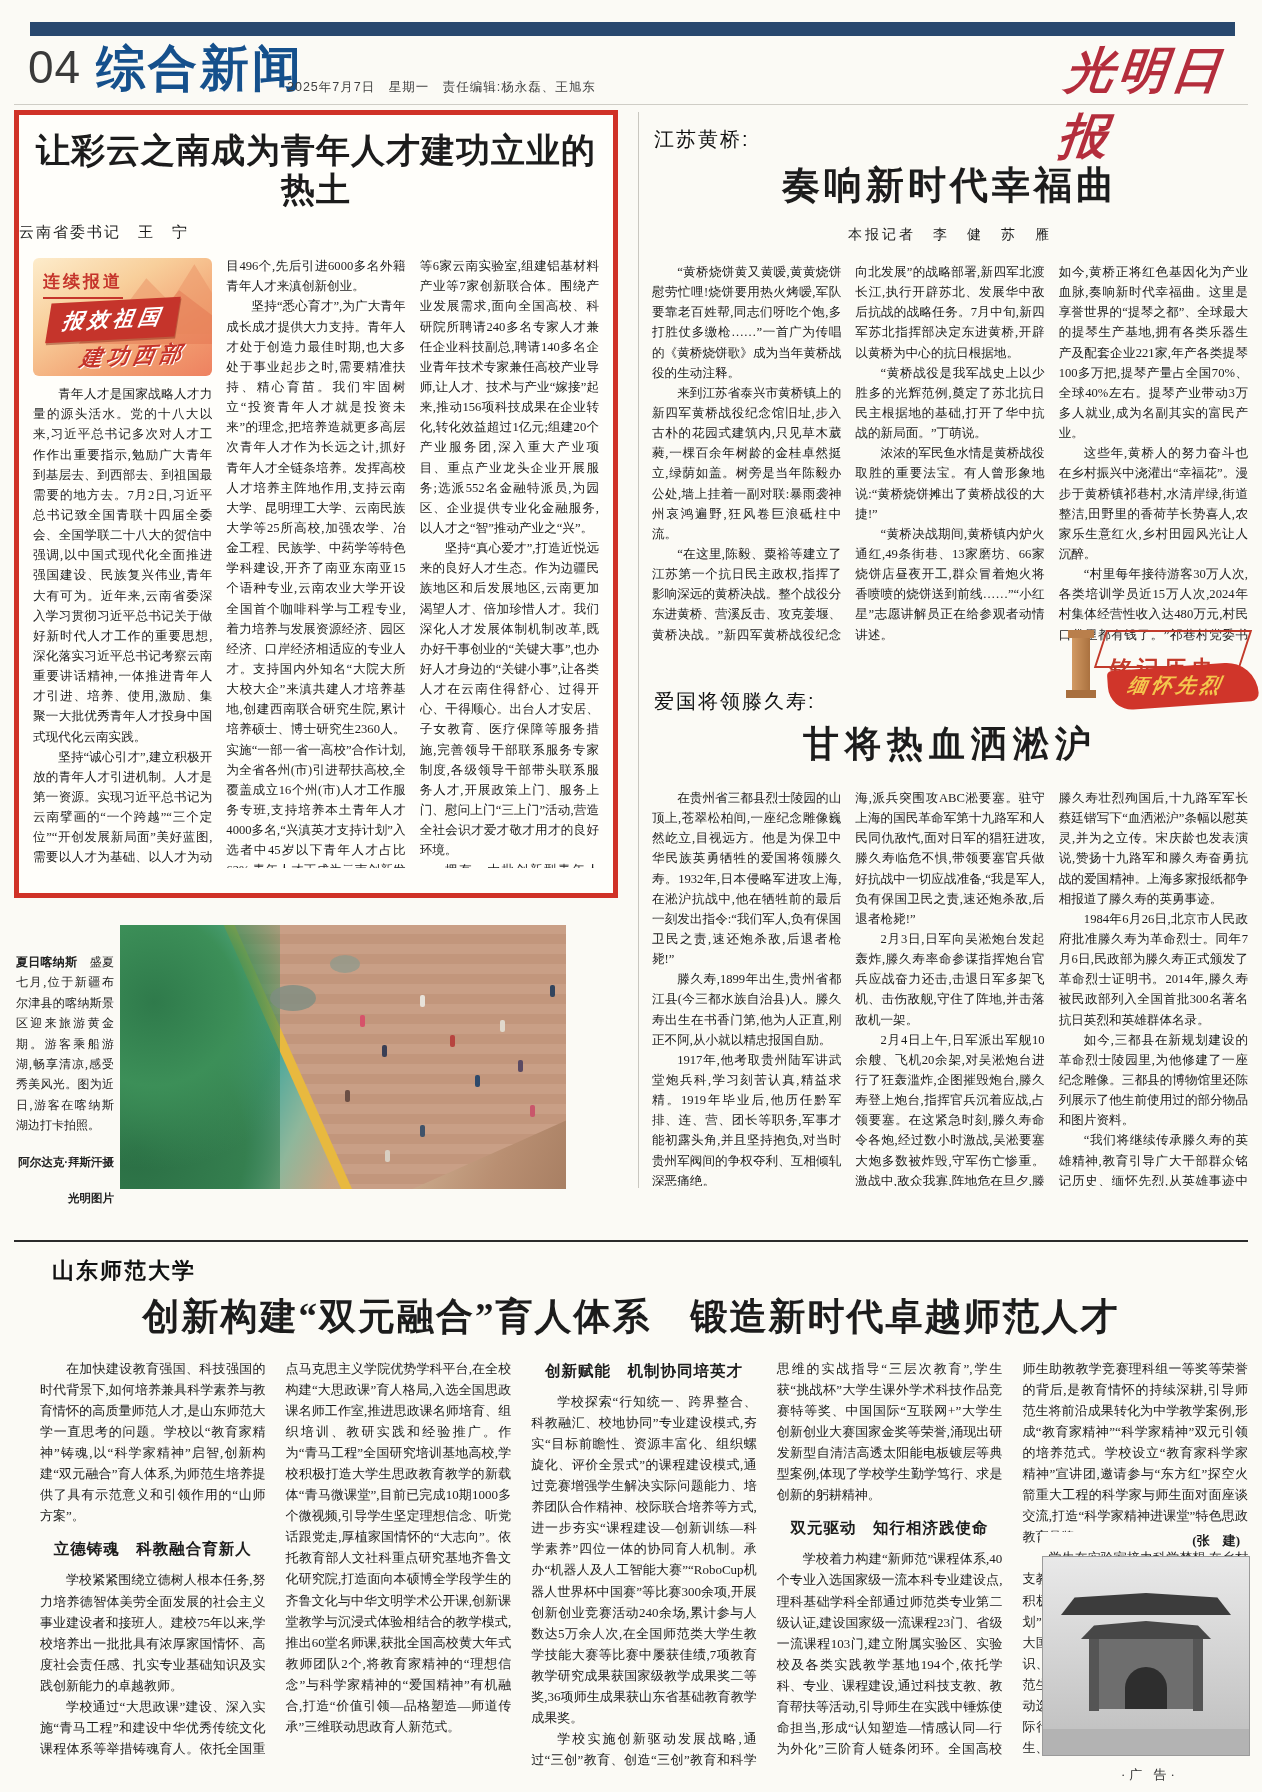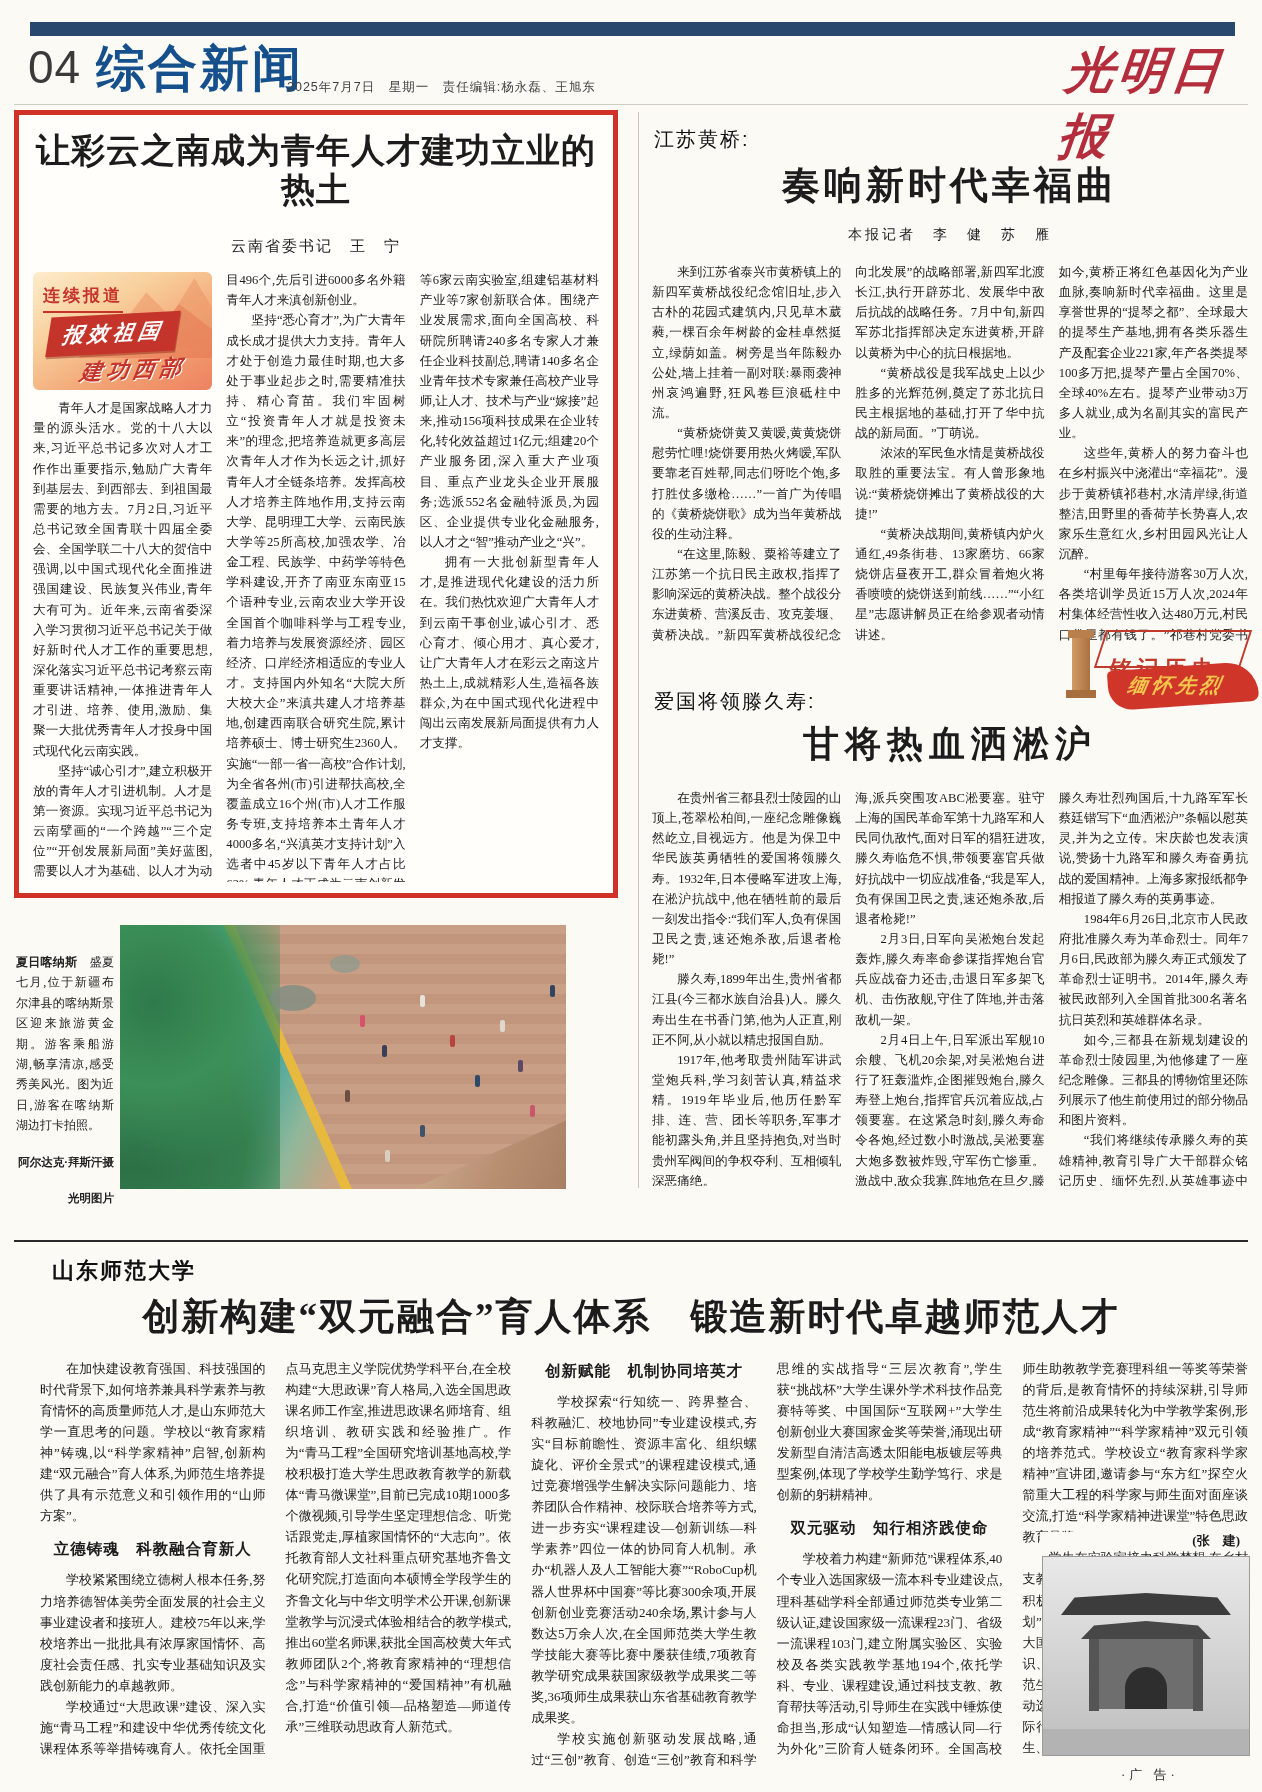--- a/index.html
+++ b/index.html
@@ -10,21 +10,21 @@
   
   .topbar{left:30px;top:22px;width:1205px;height:14px;background:#28486e;}
   .pagenum{left:28px;top:40px;font-family:"Liberation Sans",sans-serif;font-size:46px;color:#3a3a3a;letter-spacing:1px;}
   .secname{left:96px;top:36px;font-size:49px;font-weight:bold;color:#15508c;letter-spacing:3px;font-family:"Liberation Sans",sans-serif;}
   .dateline{left:287px;top:79px;font-size:12.5px;color:#404040;font-family:"Liberation Sans",sans-serif;letter-spacing:1px;}
   .masthead{left:1062px;top:38px;font-size:49px;font-weight:bold;font-style:italic;color:#b42d3c;letter-spacing:4px;transform:skewX(-6deg);}
   .headrule{left:14px;top:104px;width:1234px;height:1px;background:#cfcdc6;}
   
   .redbox{left:14px;top:110px;width:604px;height:788px;border:5px solid #d03227;background:#fffefa;box-sizing:border-box;}
   .lead-headline{margin:16px 10px 0 10px;text-align:center;font-size:34px;font-weight:bold;letter-spacing:1px;line-height:1.15;}
-  .lead-byline{text-align:center;font-size:15px;margin-top:28px;letter-spacing:2px;}
+  .lead-byline{font-size:15px;margin-top:14px;letter-spacing:2px;}
   .lead-cols{display:flex;gap:14px;padding:14px 14px 0 14px;}
   .lead-cols .c{flex:1;height:612px;overflow:hidden;font-size:12.6px;line-height:1.6;text-align:justify;}
   .c p{margin:0;text-indent:2em;}
   .c[data-cont] p:first-child{text-indent:0;}
   
   .badge1{position:relative;width:100%;height:118px;border-radius:6px;overflow:hidden;margin:2px 0 8px 0;
           background:linear-gradient(150deg,#fdeccb 0%,#f8cf9b 35%,#f2a172 70%,#ee8160 100%);}
   .badge1 .mt1{position:absolute;right:-12px;top:6px;width:120px;height:70px;background:#eb9668;opacity:.55;clip-path:polygon(0 100%,35% 20%,55% 55%,75% 0,100% 70%,100% 100%);}
   .badge1 .mt2{position:absolute;right:-6px;top:26px;width:140px;height:60px;background:#e2714d;opacity:.45;clip-path:polygon(0 100%,25% 30%,50% 70%,72% 10%,100% 60%,100% 100%);}
   .badge1 .l1{position:absolute;left:10px;top:10px;font-family:"Liberation Sans",sans-serif;font-size:17px;font-weight:bold;color:#c5342b;letter-spacing:3px;border-bottom:2px solid #c5342b;padding-bottom:2px;}
@@ -116,20 +116,21 @@
             <p>青年人才是国家战略人才力量的源头活水。党的十八大以来,习近平总书记多次对人才工作作出重要指示,勉励广大青年到基层去、到西部去、到祖国最需要的地方去。7月2日,习近平总书记致全国青联十四届全委会、全国学联二十八大的贺信中强调,以中国式现代化全面推进强国建设、民族复兴伟业,青年大有可为。近年来,云南省委深入学习贯彻习近平总书记关于做好新时代人才工作的重要思想,深化落实习近平总书记考察云南重要讲话精神,一体推进青年人才引进、培养、使用,激励、集聚一大批优秀青年人才投身中国式现代化云南实践。</p>
             <p>坚持“诚心引才”,建立积极开放的青年人才引进机制。人才是第一资源。实现习近平总书记为云南擘画的“一个跨越”“三个定位”“开创发展新局面”美好蓝图,需要以人才为基础、以人才为动力、以人才为保障。我们深入实施民族团结进步示范区、生态文明建设排头兵、面向南亚东南亚辐射中心人才支撑工程,2022年以来,每年投入近8亿元用于“兴滇英才支持计划”,围绕绿色能源、新材料、生物医药等特色产业,编制发布急需紧缺人才目录,实施“博士招引三年行动”,每年引进博士1500余名。出台支持高校毕业生等青年就业创业18条措施,在城市重点扶持一批大学生创业孵化基地,在农村重点围绕发展“土特产”、乡村旅居、农村电商等扶持一批大学生返乡创业。近5年来,招募3.5万名大学生西部计划志愿者到乡镇服务,吸引103万名高校毕业生留滇来滇就业创业,建设1123个院士专家工作站、1214个专家基层科研工作站。实施“智汇云南”计划,加强与周边国家科技、医疗、文化等领域合作,举办3届腾冲科学家论坛,促成人才引进项</p>
           </div>
       </div>
       <div class="c" data-cont="">
           <p>目496个,先后引进6000多名外籍青年人才来滇创新创业。</p>
           <p>坚持“悉心育才”,为广大青年成长成才提供大力支持。青年人才处于创造力最佳时期,也大多处于事业起步之时,需要精准扶持、精心育苗。我们牢固树立“投资青年人才就是投资未来”的理念,把培养造就更多高层次青年人才作为长远之计,抓好青年人才全链条培养。发挥高校人才培养主阵地作用,支持云南大学、昆明理工大学、云南民族大学等25所高校,加强农学、冶金工程、民族学、中药学等特色学科建设,开齐了南亚东南亚15个语种专业,云南农业大学开设全国首个咖啡科学与工程专业,着力培养与发展资源经济、园区经济、口岸经济相适应的专业人才。支持国内外知名“大院大所大校大企”来滇共建人才培养基地,创建西南联合研究生院,累计培养硕士、博士研究生2360人。实施“一部一省一高校”合作计划,为全省各州(市)引进帮扶高校,全覆盖成立16个州(市)人才工作服务专班,支持培养本土青年人才4000多名,“兴滇英才支持计划”入选者中45岁以下青年人才占比62%,青年人才正成为云南创新发展的主力军。</p>
         </div>
       <div class="c" data-cont="">
           <p>等6家云南实验室,组建铝基材料产业等7家创新联合体。围绕产业发展需求,面向全国高校、科研院所聘请240多名专家人才兼任企业科技副总,聘请140多名企业青年技术专家兼任高校产业导师,让人才、技术与产业“嫁接”起来,推动156项科技成果在企业转化,转化效益超过1亿元;组建20个产业服务团,深入重大产业项目、重点产业龙头企业开展服务;选派552名金融特派员,为园区、企业提供专业化金融服务,以人才之“智”推动产业之“兴”。</p>
+          <p>坚持“真心爱才”,打造近悦远来的良好人才生态。作为边疆民族地区和后发展地区,云南更加渴望人才、倍加珍惜人才。我们深化人才发展体制机制改革,既办好干事创业的“关键大事”,也办好人才身边的“关键小事”,让各类人才在云南住得舒心、过得开心、干得顺心。出台人才安居、子女教育、医疗保障等服务措施,完善领导干部联系服务专家制度,各级领导干部带头联系服务人才,开展政策上门、服务上门、慰问上门“三上门”活动,营造全社会识才爱才敬才用才的良好环境。</p>
           <p>拥有一大批创新型青年人才,是推进现代化建设的活力所在。我们热忱欢迎广大青年人才到云南干事创业,诚心引才、悉心育才、倾心用才、真心爱才,让广大青年人才在彩云之南这片热土上,成就精彩人生,造福各族群众,为在中国式现代化进程中闯出云南发展新局面提供有力人才支撑。</p>
         </div>
     </div>
   </div>
 
   <div class="abs photo-cap">
     <span class="t">夏日喀纳斯</span><span>　盛夏七月,位于新疆布尔津县的喀纳斯景区迎来旅游黄金期。游客乘船游湖,畅享清凉,感受秀美风光。图为近日,游客在喀纳斯湖边打卡拍照。</span>
     <div class="credit">阿尔达克·拜斯汗摄</div>
     <div class="credit">光明图片</div>
   </div>
@@ -154,22 +155,22 @@
     <div class="p" style="left:430px;top:60px;background:#32455e;"></div>
   </div>
 
   <div class="abs vdivider"></div>
 
   <div class="abs kicker hq-kicker">江苏黄桥:</div>
   <div class="abs hq-headline">奏响新时代幸福曲</div>
   <div class="abs hq-byline">本报记者　李　健　苏　雁</div>
   <div class="abs art-cols hq-cols">
     <div class="c">
+        <p>“黄桥烧饼黄又黄嗳,黄黄烧饼慰劳忙哩!烧饼要用热火烤嗳,军队要靠老百姓帮,同志们呀吃个饱,多打胜仗多缴枪……”一首广为传唱的《黄桥烧饼歌》成为当年黄桥战役的生动注释。</p>
         <p>来到江苏省泰兴市黄桥镇上的新四军黄桥战役纪念馆旧址,步入古朴的花园式建筑内,只见草木葳蕤,一棵百余年树龄的金桂卓然挺立,绿荫如盖。树旁是当年陈毅办公处,墙上挂着一副对联:暴雨袭神州哀鸿遍野,狂风卷巨浪砥柱中流。</p>
-        <p>“黄桥烧饼黄又黄嗳,黄黄烧饼慰劳忙哩!烧饼要用热火烤嗳,军队要靠老百姓帮,同志们呀吃个饱,多打胜仗多缴枪……”一首广为传唱的《黄桥烧饼歌》成为当年黄桥战役的生动注释。</p>
         <p>“在这里,陈毅、粟裕等建立了江苏第一个抗日民主政权,指挥了影响深远的黄桥决战。整个战役分东进黄桥、营溪反击、攻克姜堰、黄桥决战。”新四军黄桥战役纪念馆馆长丁萌介绍,1940年抗日战争处于相持阶段,根据党中央“向南巩固,向东作战,</p>
       </div>
     <div class="c" data-cont="">
         <p>向北发展”的战略部署,新四军北渡长江,执行开辟苏北、发展华中敌后抗战的战略任务。7月中旬,新四军苏北指挥部决定东进黄桥,开辟以黄桥为中心的抗日根据地。</p>
         <p>“黄桥战役是我军战史上以少胜多的光辉范例,奠定了苏北抗日民主根据地的基础,打开了华中抗战的新局面。”丁萌说。</p>
         <p>浓浓的军民鱼水情是黄桥战役取胜的重要法宝。有人曾形象地说:“黄桥烧饼摊出了黄桥战役的大捷!”</p>
         <p>“黄桥决战期间,黄桥镇内炉火通红,49条街巷、13家磨坊、66家烧饼店昼夜开工,群众冒着炮火将香喷喷的烧饼送到前线……”“小红星”志愿讲解员正在给参观者动情讲述。</p>
         <p>红色基因早已融入黄桥古镇的血脉之中。“黄桥战役纪念馆改陈布展后,已建设成沉浸式、情景化的红色研学基地,通过‘可触摸的历史课’,着力讲好红色故事,激发爱国情怀。”泰兴市委党校黄桥分校校长王春兵介绍。</p>
       </div>
     <div class="c" data-cont="">

